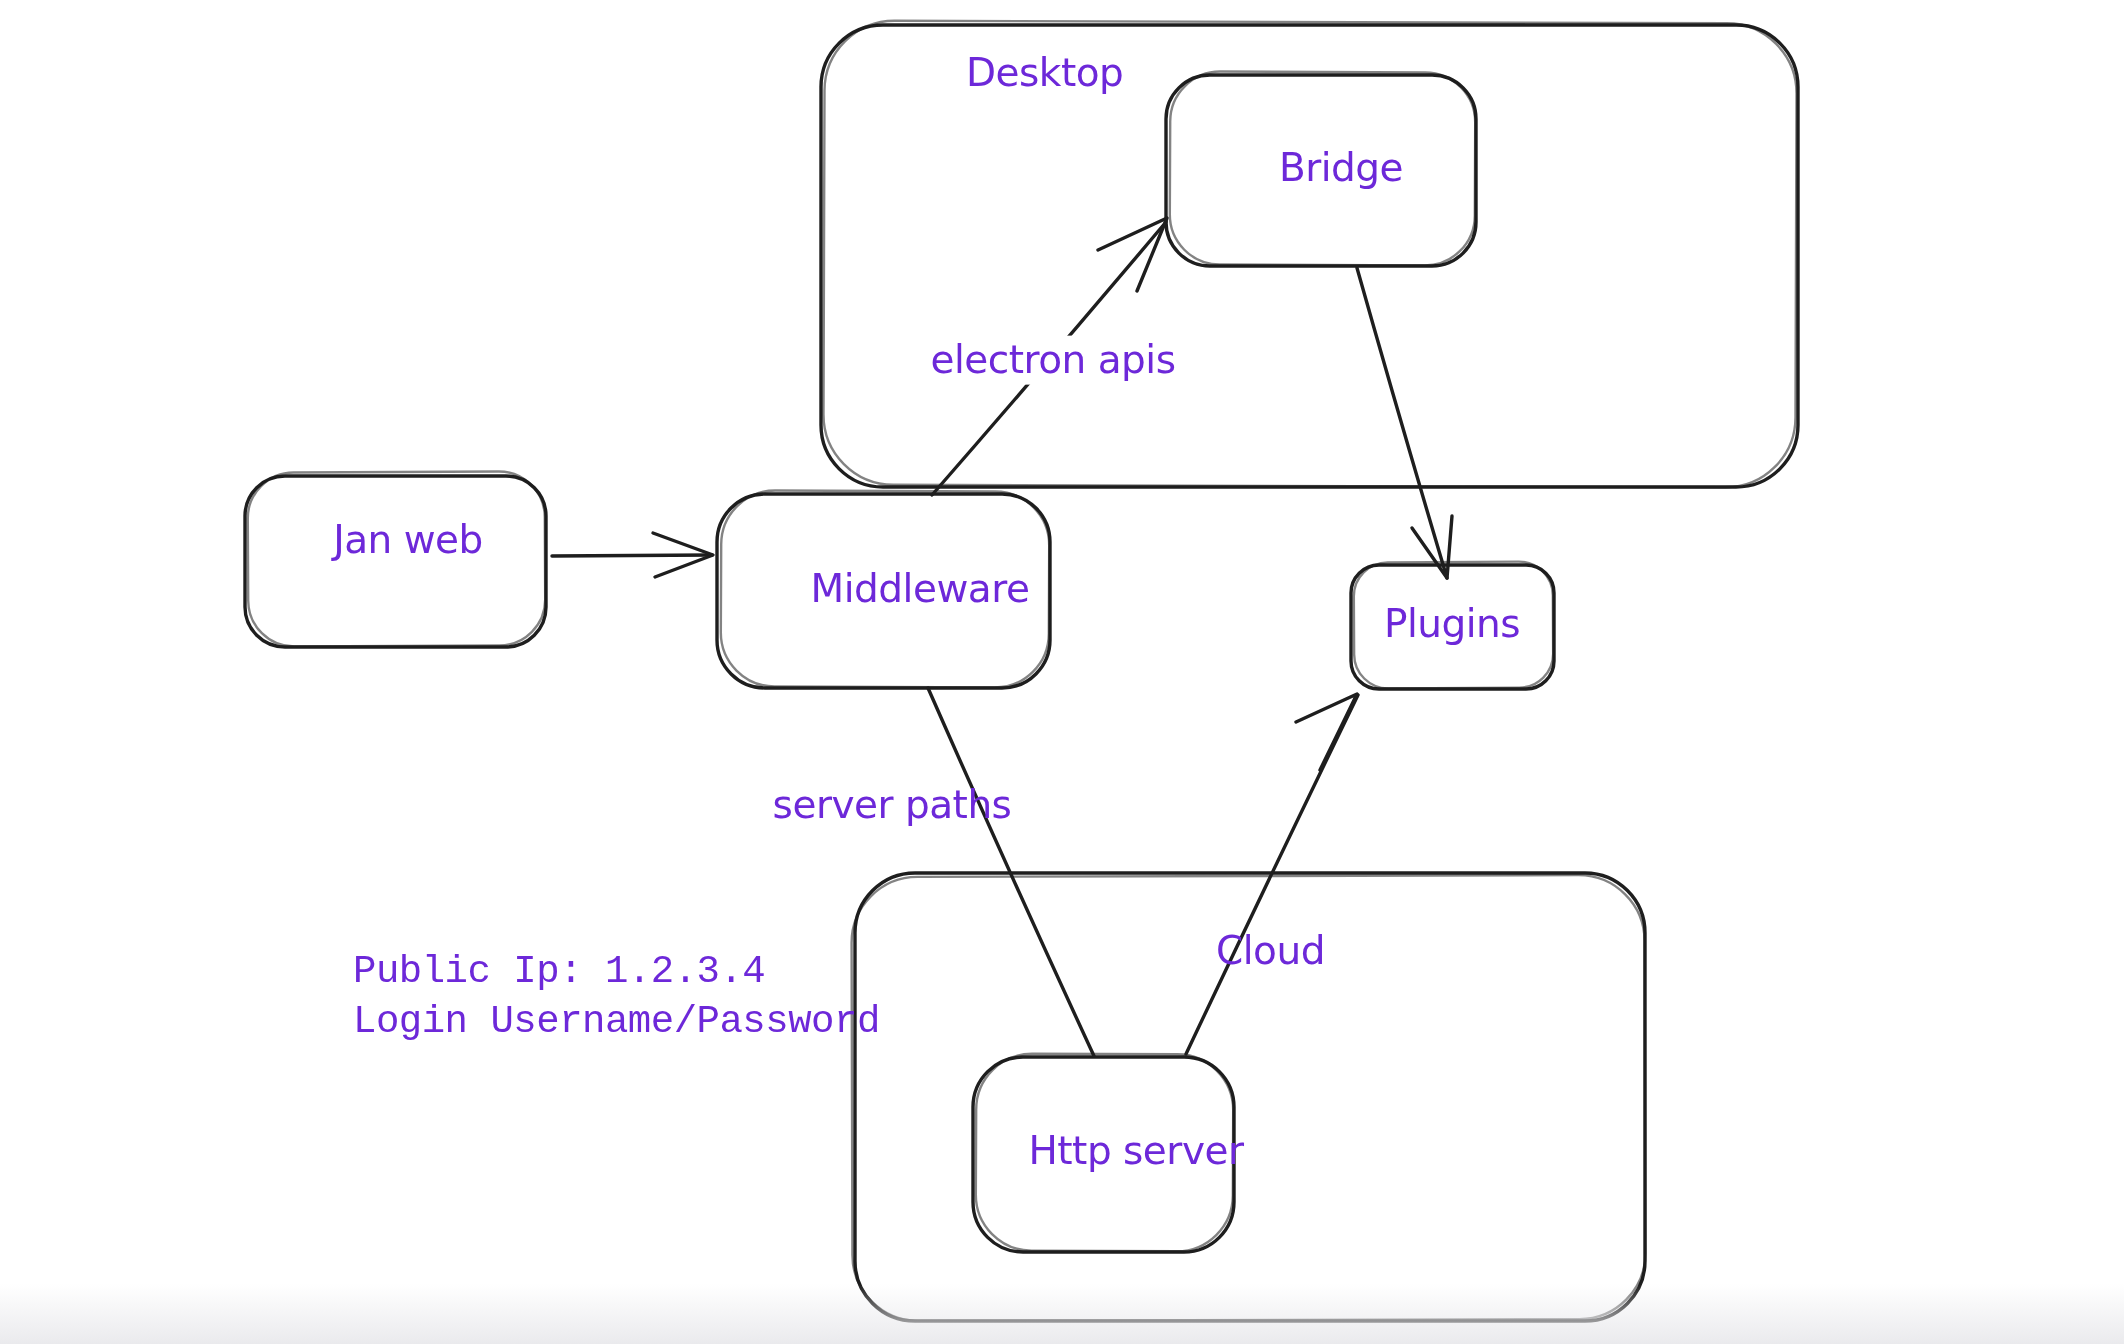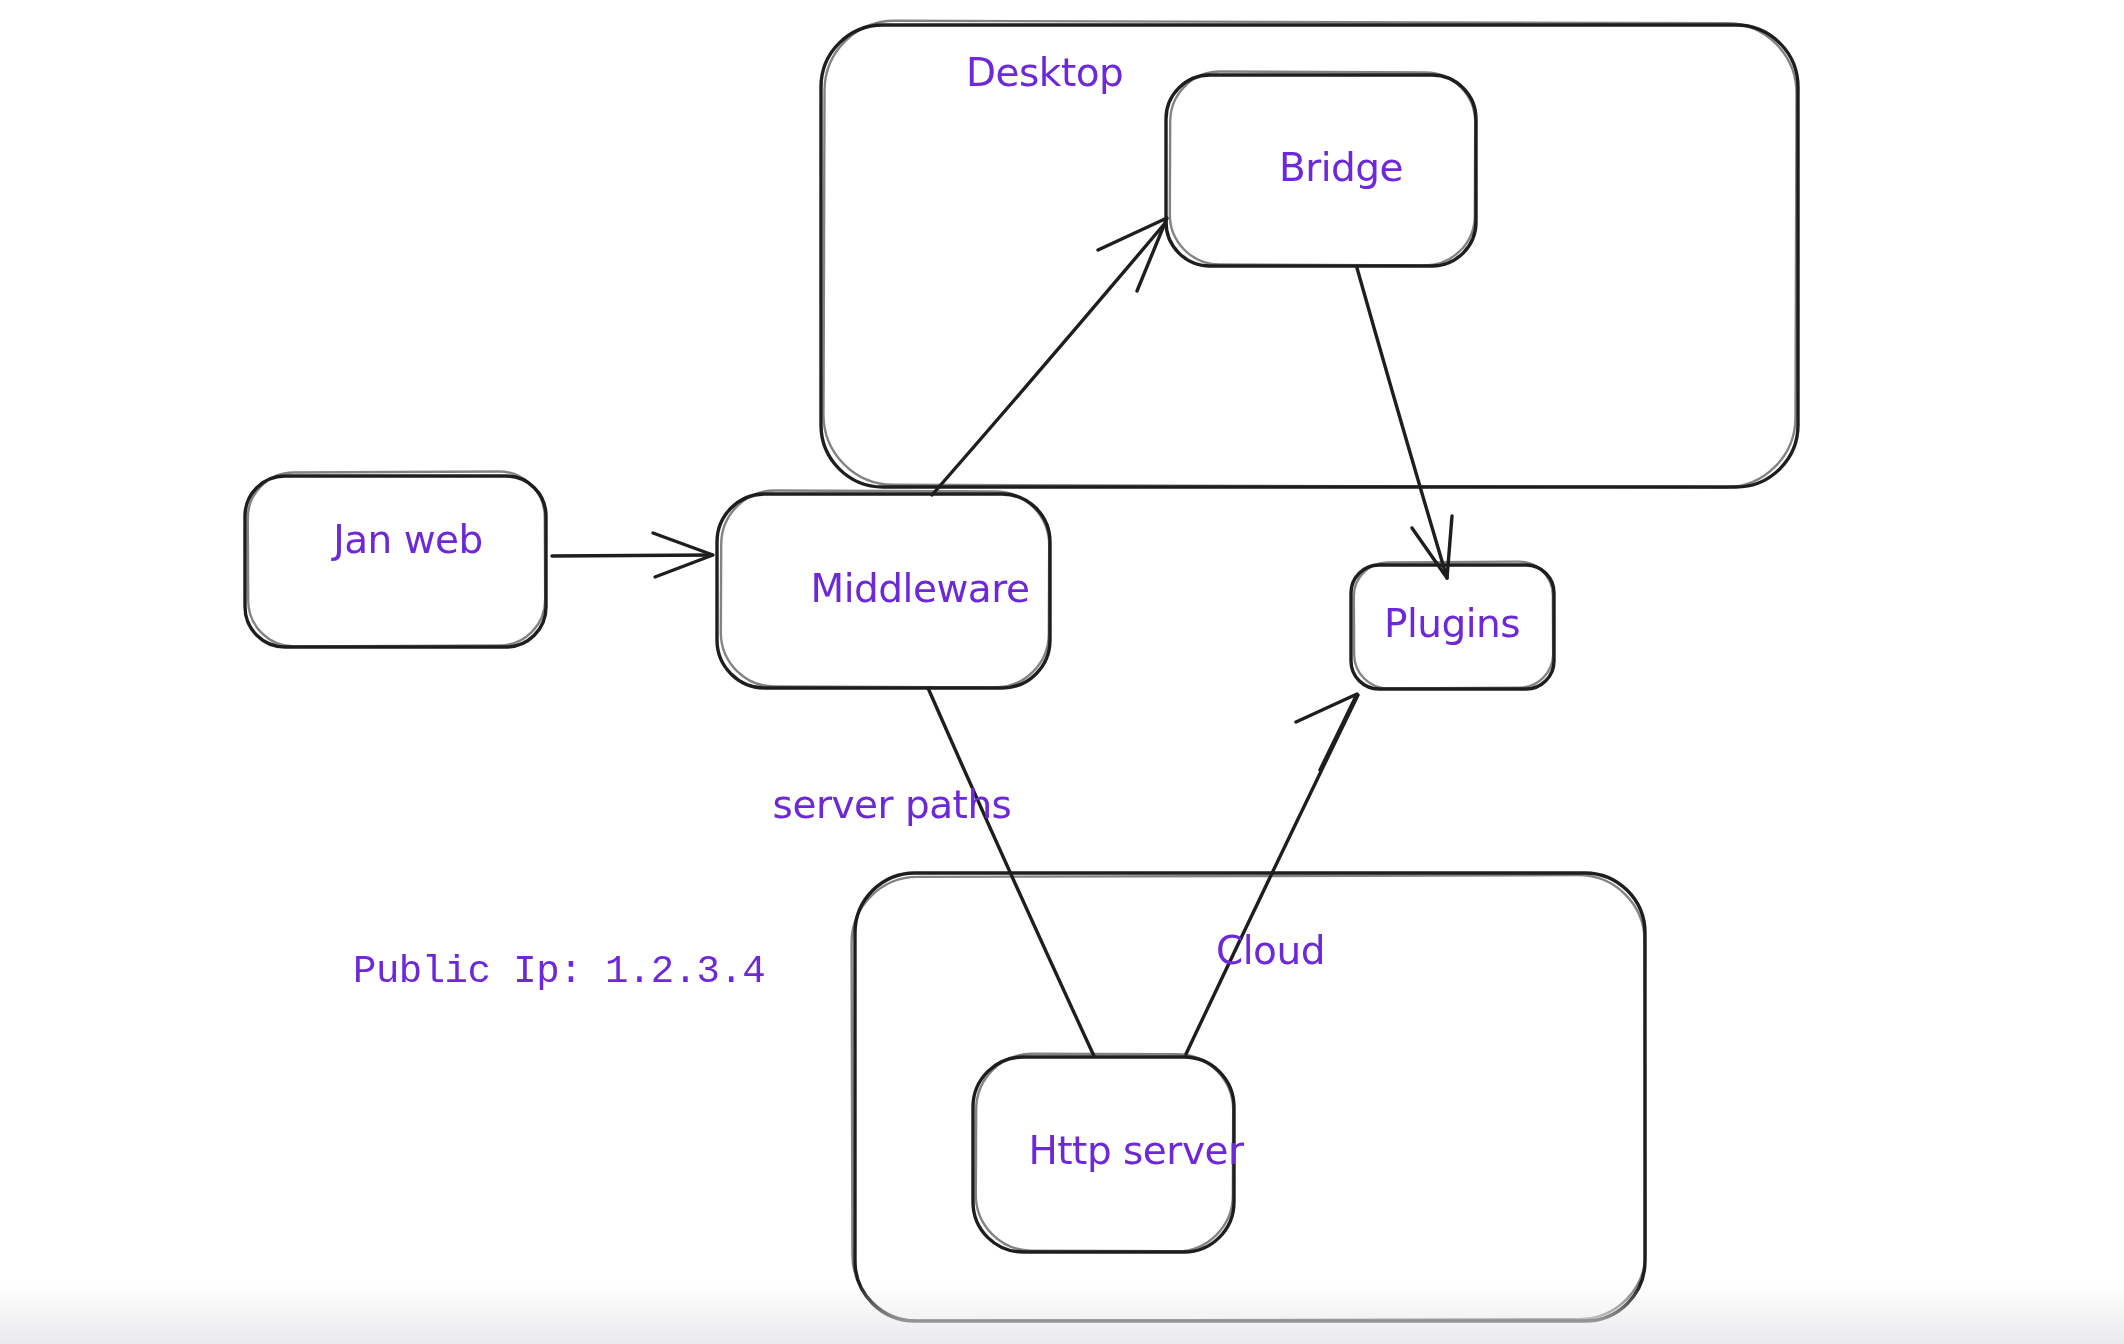--- a/index.html
+++ b/index.html
@@ -113,20 +113,22 @@
 
   <div class="lbl" style="left:966px; top:49px;">Desktop</div>
   <div class="lbl" style="left:1216px; top:927px;">Cloud</div>
 
   <div class="lbl ctr" style="left:394px; top:540px;margin-left:14px;">Jan web</div>
   <div class="lbl ctr" style="left:920px; top:589px;">Middleware</div>
   <div class="lbl ctr" style="left:1321px; top:168px;margin-left:20px;">Bridge</div>
   <div class="lbl ctr" style="left:1452px; top:624px;">Plugins</div>
   <div class="lbl ctr" style="left:1103px; top:1151px;margin-left:33px;">Http server</div>
 
+  <div class="lbl ctr edge-lbl-bg" style="left:1053px; top:360px;">electron apis</div>
   <div class="lbl ctr" style="left:892px; top:805px;">server paths</div>
 
   <div class="lbl annotation" style="left:353px; top:947px;font-family:Liberation Mono, monospace;">
     <div>Public Ip: 1.2.3.4</div>
+    <div>Login Username/Password</div>
   </div>
 
   <div class="bottom-fade"></div>
 </div>
 
 </body></html>

